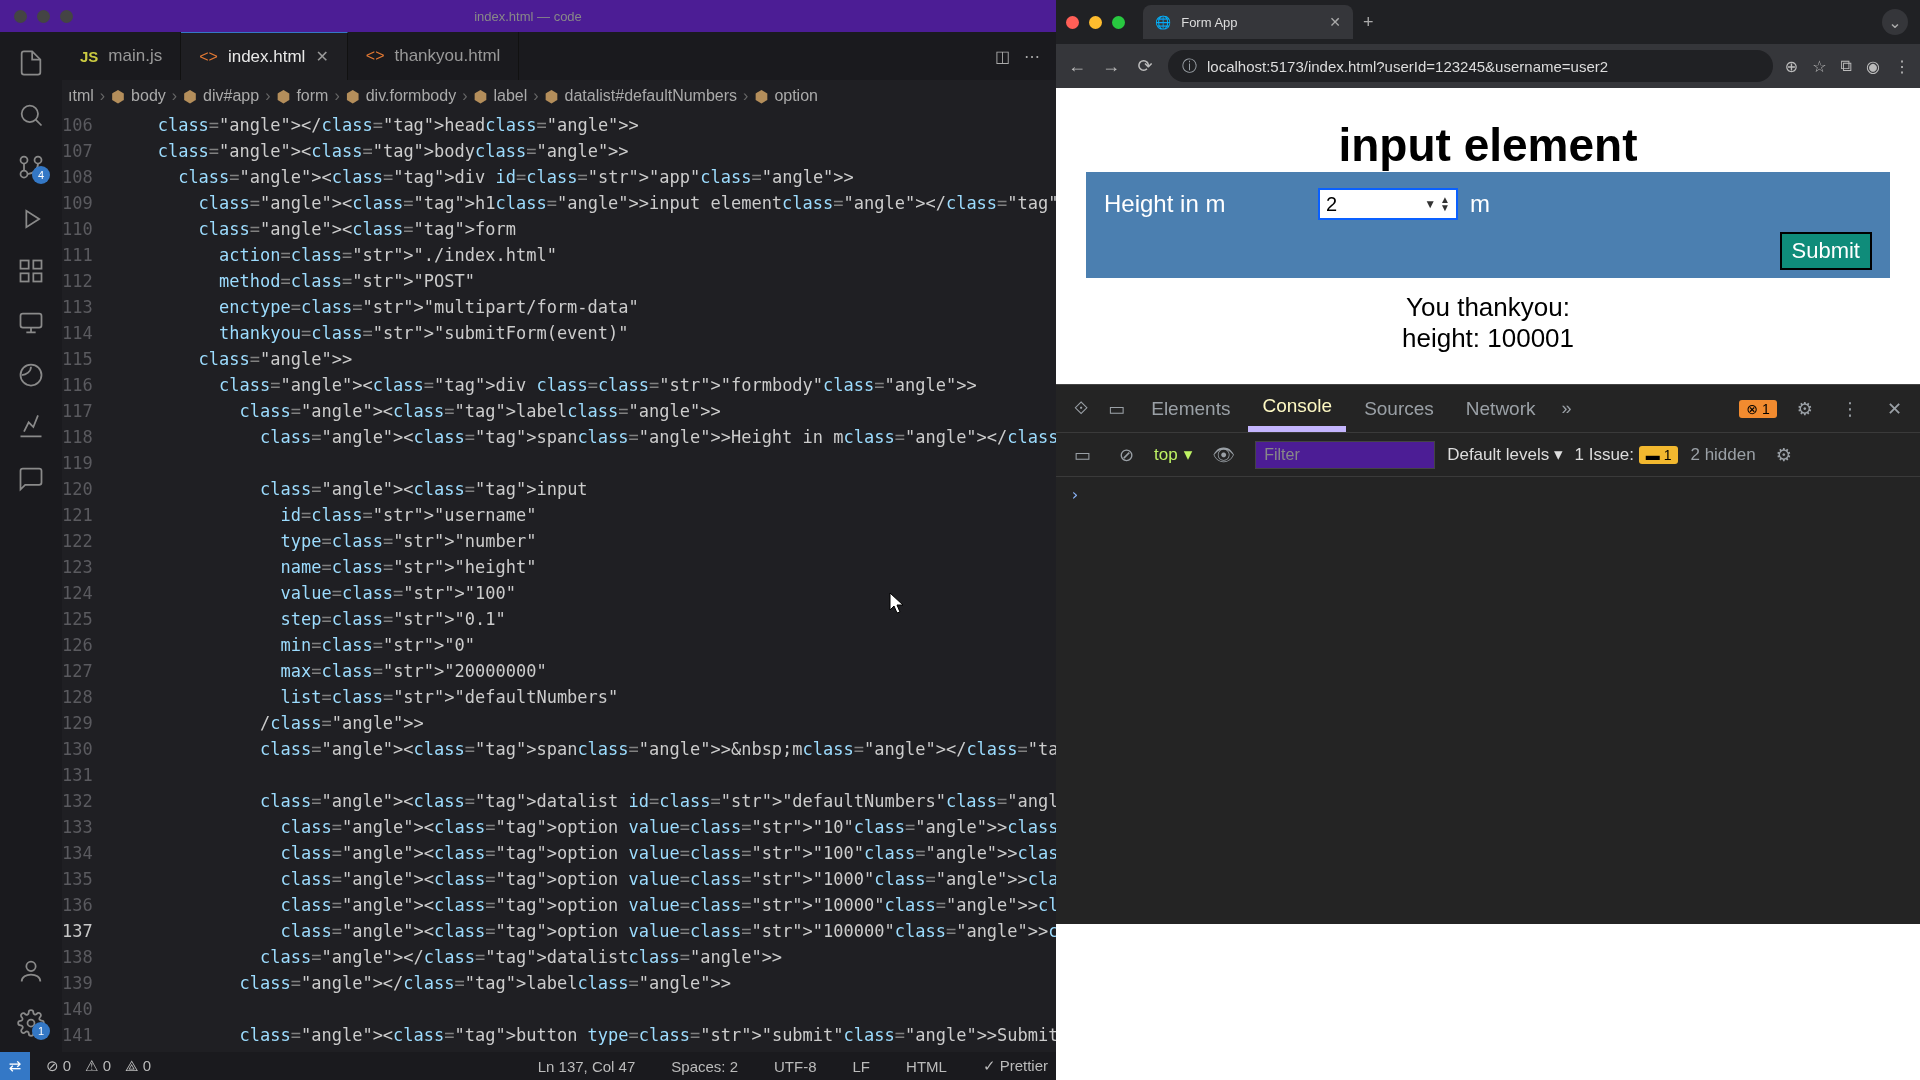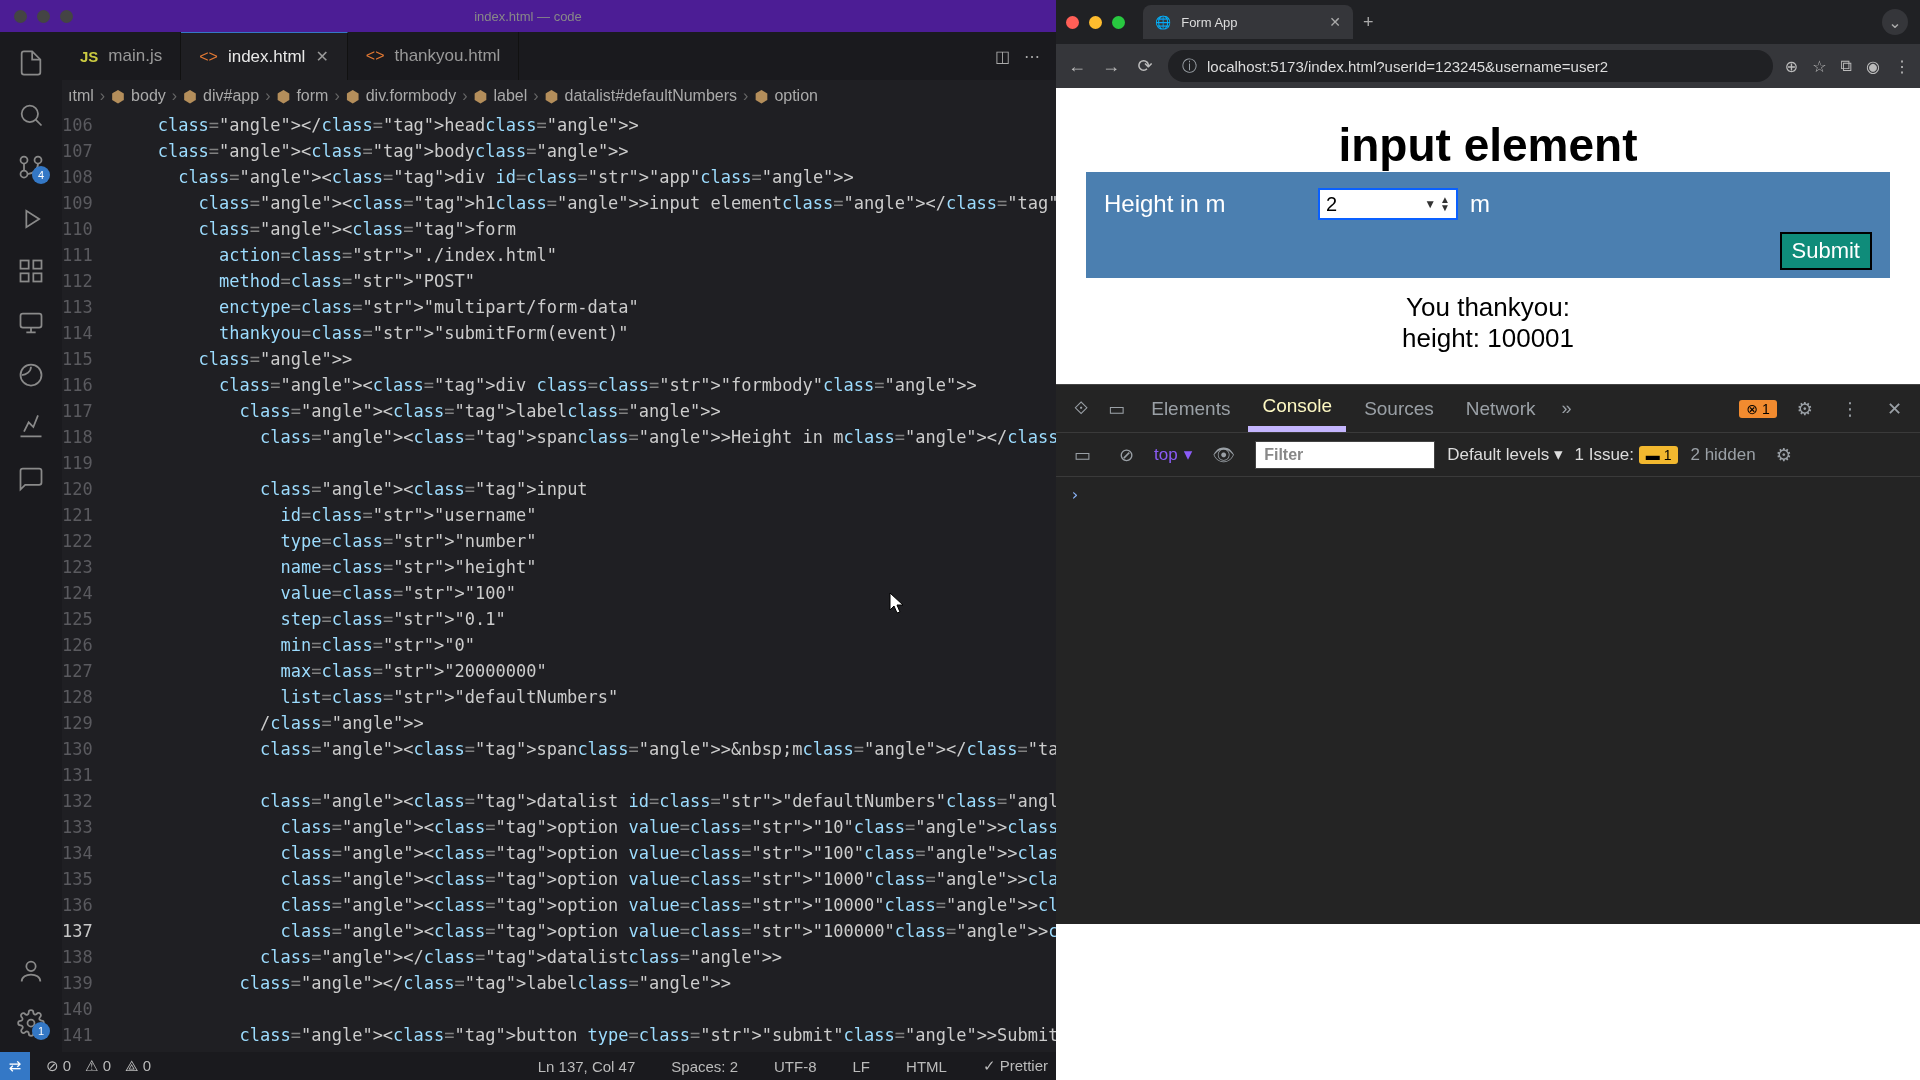--- a/index.html
+++ b/index.html
@@ -334,32 +334,31 @@
 .dt-console-bar{
   height:44px;
   display:flex;
   align-items:center;
   padding:0 10px;
   gap:12px;
   border-bottom:1px solid #3a3a3a;
   font-size:17px;
   color:#9aa0a6;
 }
-.dt-ctx{display:flex;align-items:center;gap:6px;color:#8b5cf6;}
+.dt-ctx{display:flex;align-items:center;gap:6px;color:#bef264;}
 .dt-filter{
-  background:#ffffff;
+  background:#4c1d95;
   border:1px solid #444;
   height:28px;
   width:180px;
   padding:0 8px;
   color:#888;
   font-size:16px;
   display:flex;
   align-items:center;
-  font-weight:bold;
 }
 .dt-levels{color:#ddd;}
 .dt-issue{color:#ddd;}
 .issue-y{background:#f2b82f;color:#000;font-size:14px;padding:1px 7px;border-radius:3px;}
 
 .dt-body{flex:1;padding:8px 14px;font-family:Menlo,monospace;color:#8ab4f8;}
 </style>
 </head>
 <body>
 

